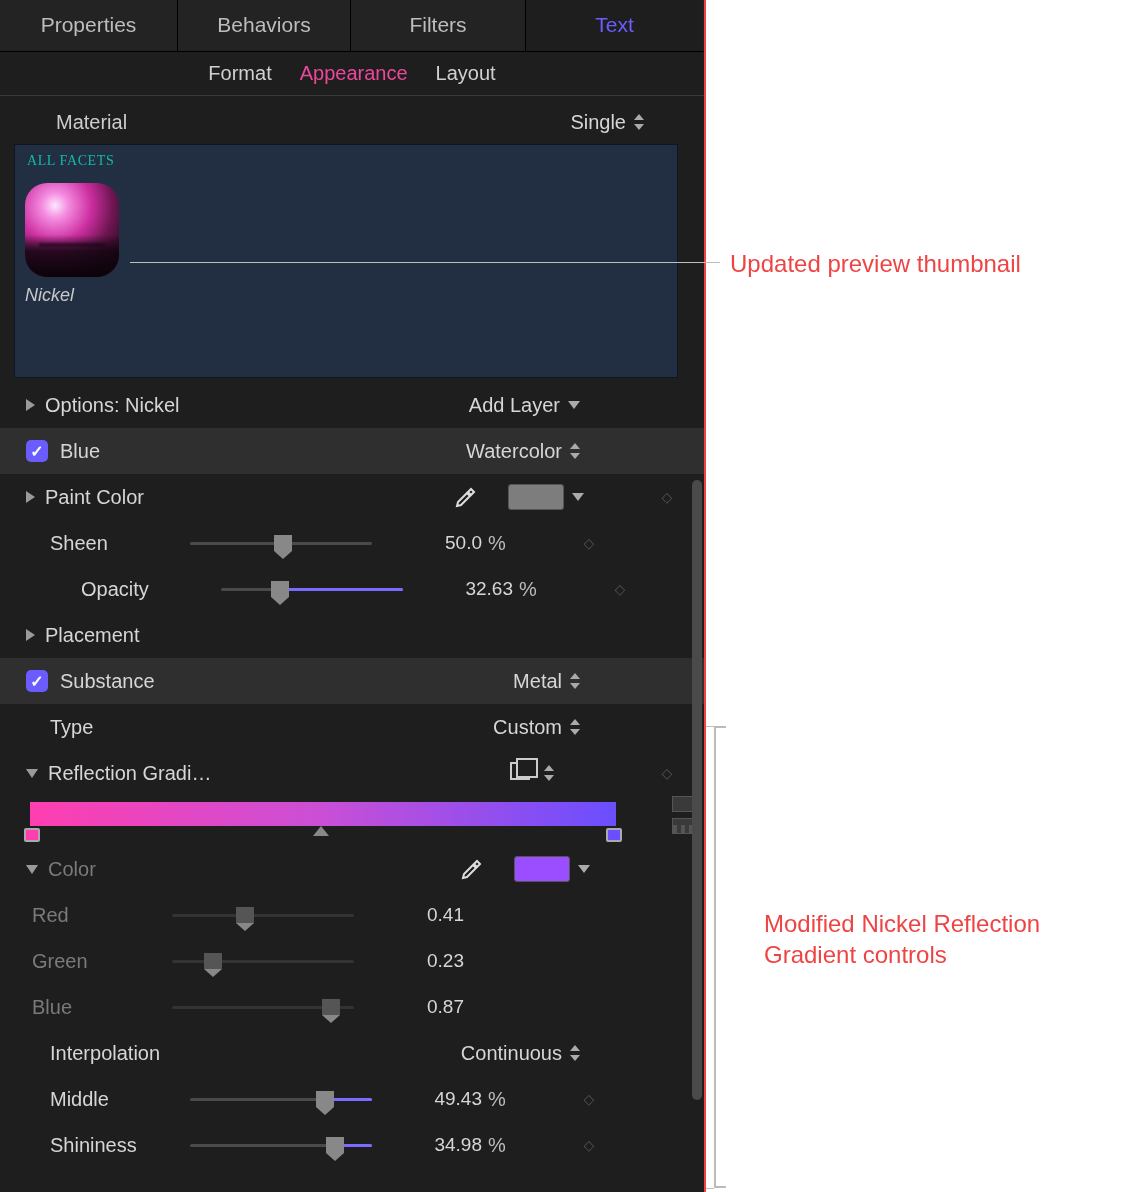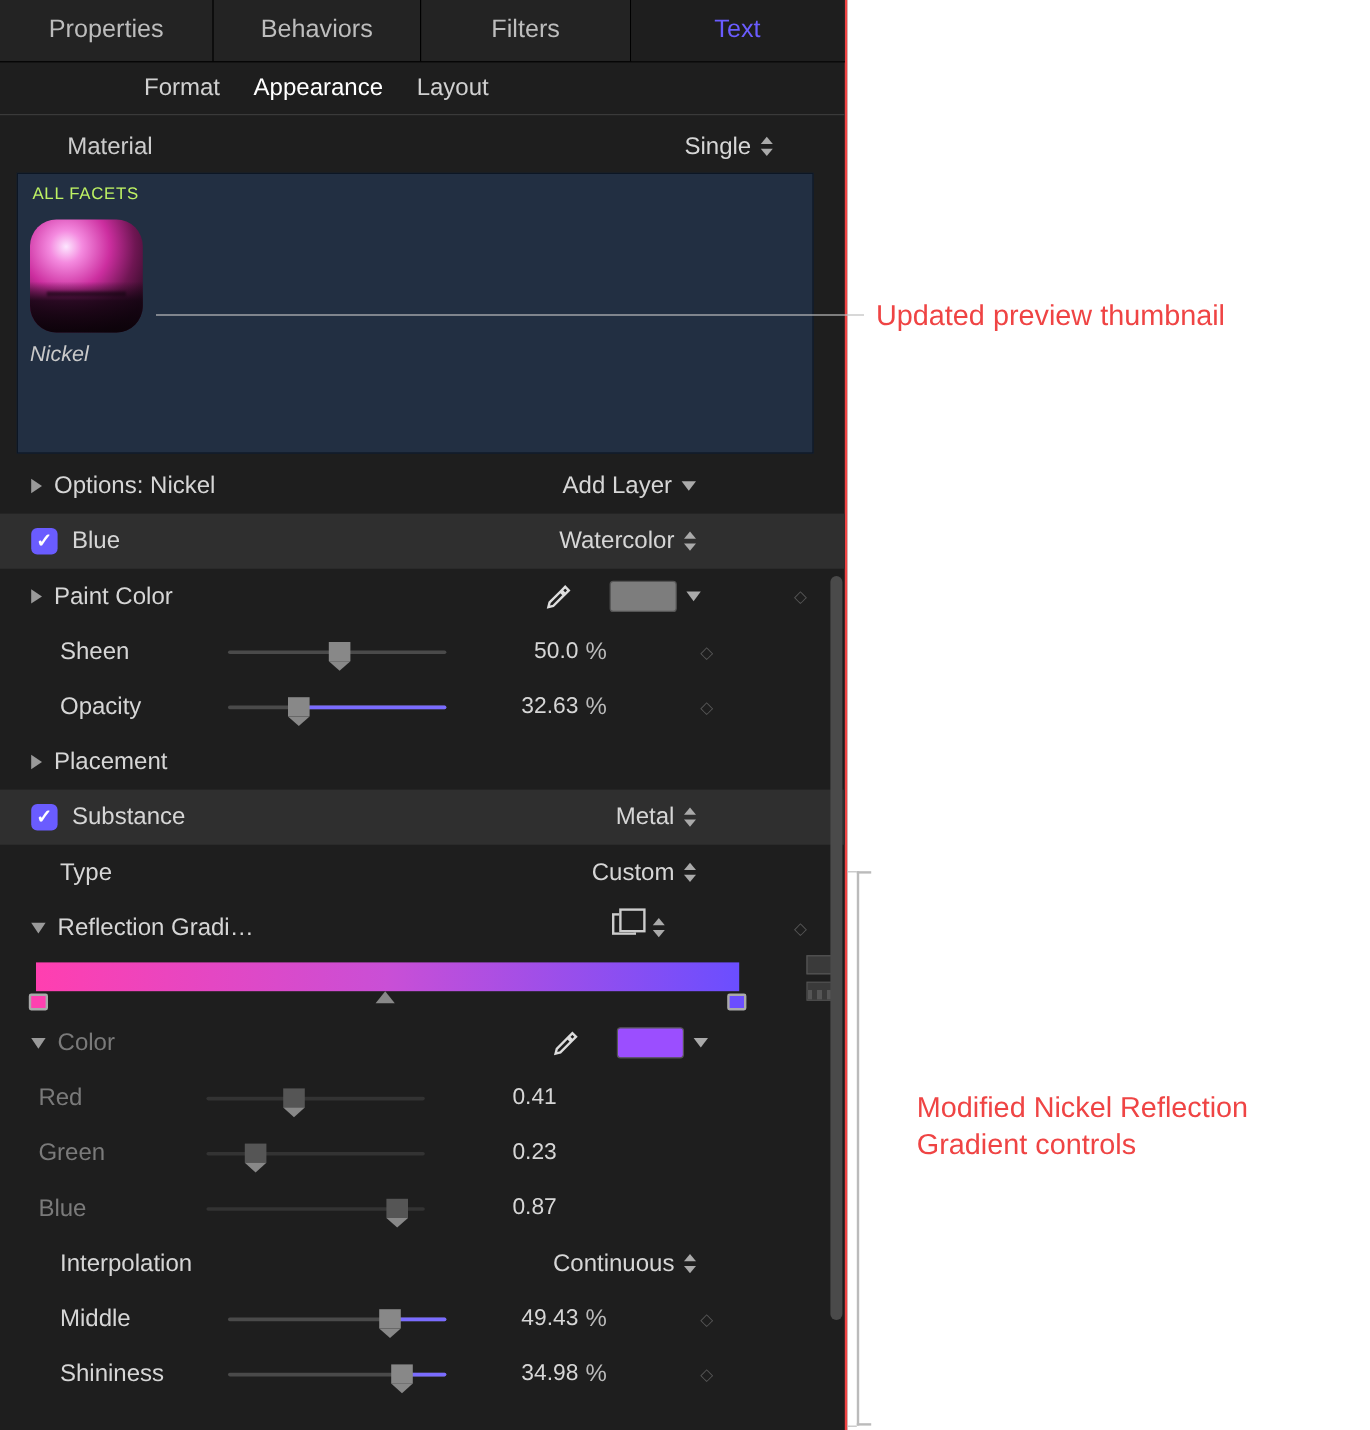--- a/index.html
+++ b/index.html
@@ -12,23 +12,23 @@
   
   .tabs-top { display: flex; height: 52px; border-bottom: 1px solid #000; background:#232323;}
   .tabs-top .tab {
     flex: none; text-align: center; line-height: 50px; font-size: 21px;
     color: #bdbdbd; border-right: 1px solid #000; cursor: pointer;
   }
   .tabs-top .tab.t1{ width:178px; } .tabs-top .tab.t2{ width:173px; }
   .tabs-top .tab.t3{ width:175px; } .tabs-top .tab.t4{ width:177px; border-right:none; }
   .tabs-top .tab.active { color: #6a5cff; background:#1e1e1e; }
   
-  .sub-tabs { display:flex; height:44px; align-items:center; gap:28px; border-bottom:1px solid #3a3a3a; padding-left:120px; padding-right:120px;}
+  .sub-tabs { display:flex; height:44px; align-items:center; justify-content:center; gap:28px; border-bottom:1px solid #3a3a3a; padding-left:120px; padding-right:120px;}
   .sub-tabs .sub { color:#d0d0d0; font-size:20px; cursor:pointer; }
-  .sub-tabs .sub.active { color:#ffffff; }
+  .sub-tabs .sub.active { color:#ec4899; }
   
   .row { display:flex; align-items:center; height:46px; padding: 0 14px 0 26px; position:relative; }
   .row .label { flex:1 1 auto; color:#d6d6d6; font-size:20px; }
   .row .dim { color:#7a7a7a; }
   .row .val { width:110px; text-align:right; color:#d6d6d6; font-size:19px; }
   .row .unit { width:30px; text-align:left; padding-left:6px; color:#bbb; }
   .keyf { width:46px; text-align:center; color:#555; font-size:14px; }
   .disclosure { display:inline-block; width:0; height:0; border-left:9px solid #9a9a9a; border-top:6px solid transparent; border-bottom:6px solid transparent; margin-right:10px; }
   .disclosure.open { border-left:6px solid transparent; border-right:6px solid transparent; border-top:9px solid #9a9a9a; border-bottom:none; width:0; height:0; margin-right:10px; }
   .section-bg { background:#2f2f2f; }
@@ -37,21 +37,21 @@
   .updown { display:inline-block; width:10px; height:16px; position:relative; }
   .updown::before { content:""; position:absolute; left:0; top:0; border-left:5px solid transparent; border-right:5px solid transparent; border-bottom:6px solid #aaa; }
   .updown::after { content:""; position:absolute; left:0; bottom:0; border-left:5px solid transparent; border-right:5px solid transparent; border-top:6px solid #aaa; }
   .chev-down { display:inline-block; width:0; height:0; border-left:6px solid transparent; border-right:6px solid transparent; border-top:8px solid #aaa; }
   
   .material-row { display:flex; align-items:center; height:44px; padding:0 60px 0 56px; }
   .material-row .label { flex:1; }
   .material-well {
     background:#222f42; margin:0 26px 0 14px; height:234px; border:1px solid #0c1624; position:relative; display:flex;
   }
-  .facets-label { position:absolute; top:8px; left:12px; color:#bef264; font-size:14px; letter-spacing:0.6px; }
+  .facets-label { position:absolute; top:8px; left:12px; color:#14b8a6; font-size:14px; letter-spacing:0.6px;font-family:Liberation Serif, serif; }
   .thumb-card { width:112px; margin-top:38px; margin-left:8px; text-align:left; }
   .thumb {
     width:94px; height:94px; margin-left:2px; margin-bottom:8px; border-radius:22px; position:relative;
     background:
       radial-gradient(circle at 32% 24%, #fde6ff 0%, #f48adf 14%, #cc2e9f 38%, #6f1653 60%, #2b0b22 82%);
   }
   .thumb::after{
     content:""; position:absolute; inset:0; border-radius:22px;
     background: linear-gradient(to bottom, rgba(0,0,0,0) 55%, rgba(20,5,18,0.85) 72%, rgba(10,2,8,0.95) 100%);
   }
@@ -161,21 +161,21 @@
     <div class="slider">
       <div class="track"></div>
         <div class="knob" style="left:84px;"></div>
     </div>
     <span class="val">50.0</span>
     <span class="unit">%</span>
     <span class="keyf" style="margin-left:54px;">◇</span>
   </div>
 
   <div class="row indent1">
-    <span class="label" style="flex:0 0 140px;">Opacity</span>
+    <span class="label" style="flex:0 0 140px;margin-left:31px;">Opacity</span>
     <div class="slider">
       <div class="track"></div>
         <div class="fill" style="left:58px; width:124px;"></div>
         <div class="knob" style="left:50px;"></div>
     </div>
     <span class="val">32.63</span>
     <span class="unit">%</span>
     <span class="keyf" style="margin-left:54px;">◇</span>
   </div>
 

